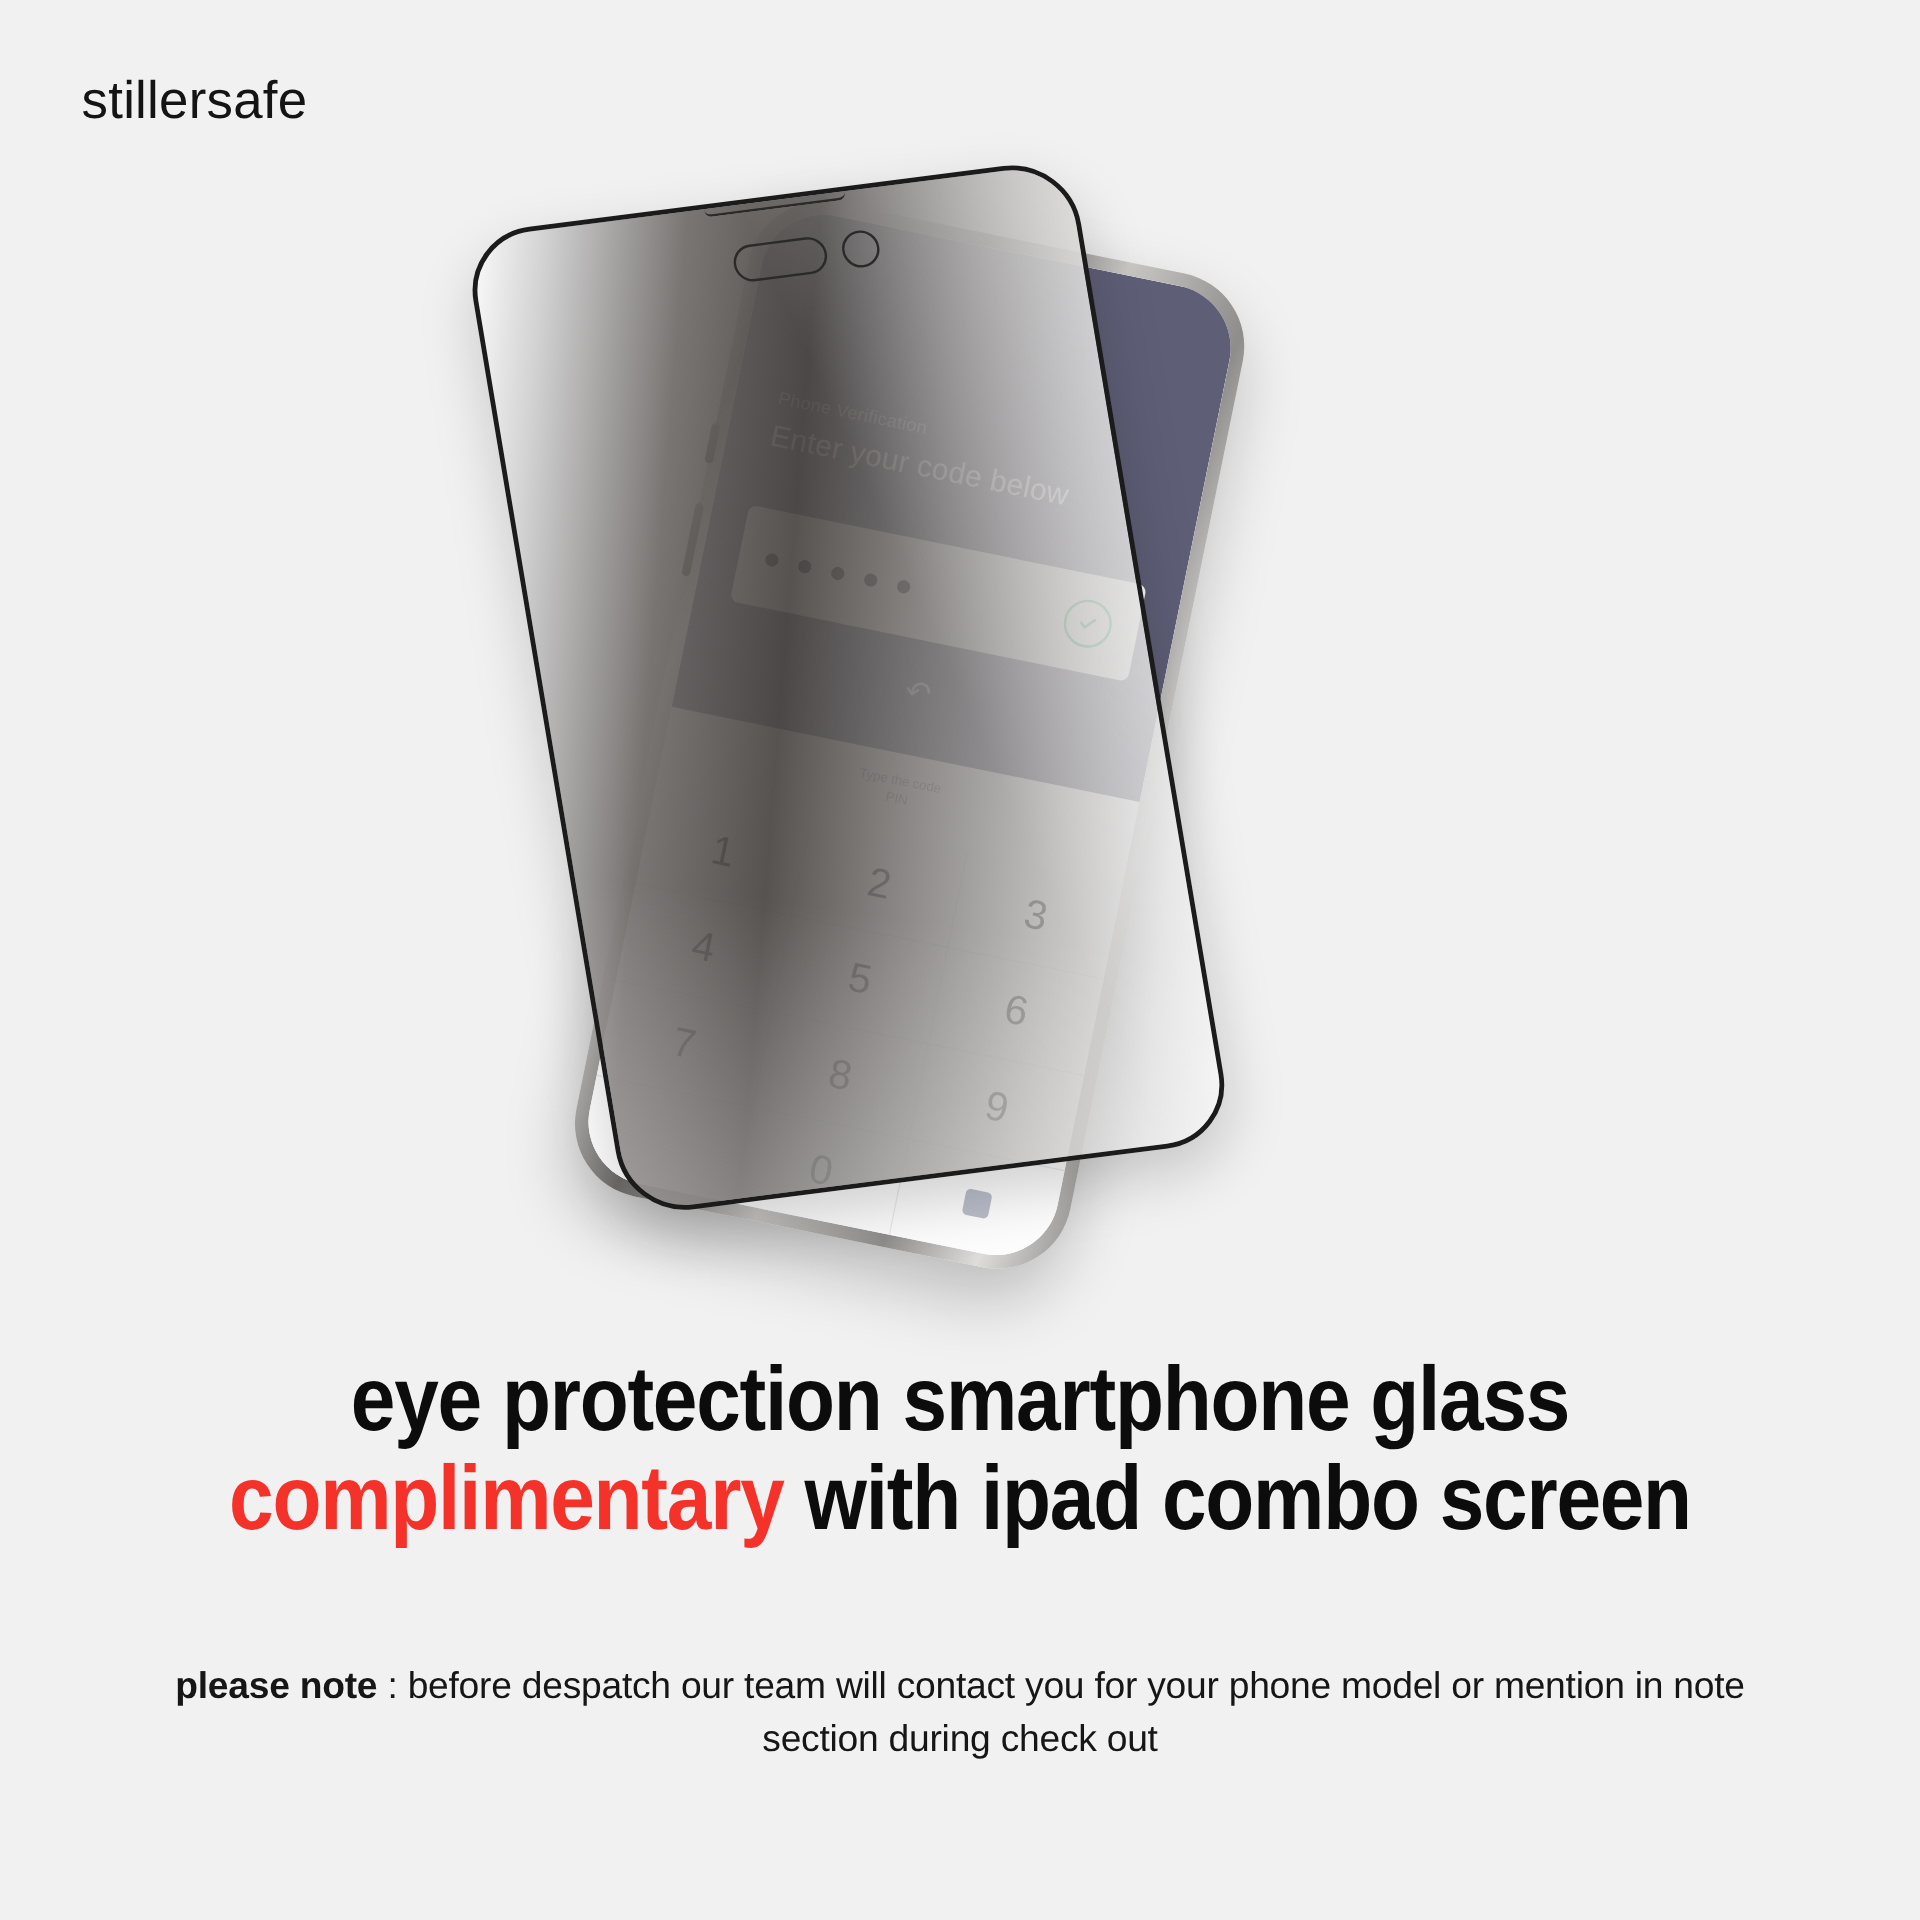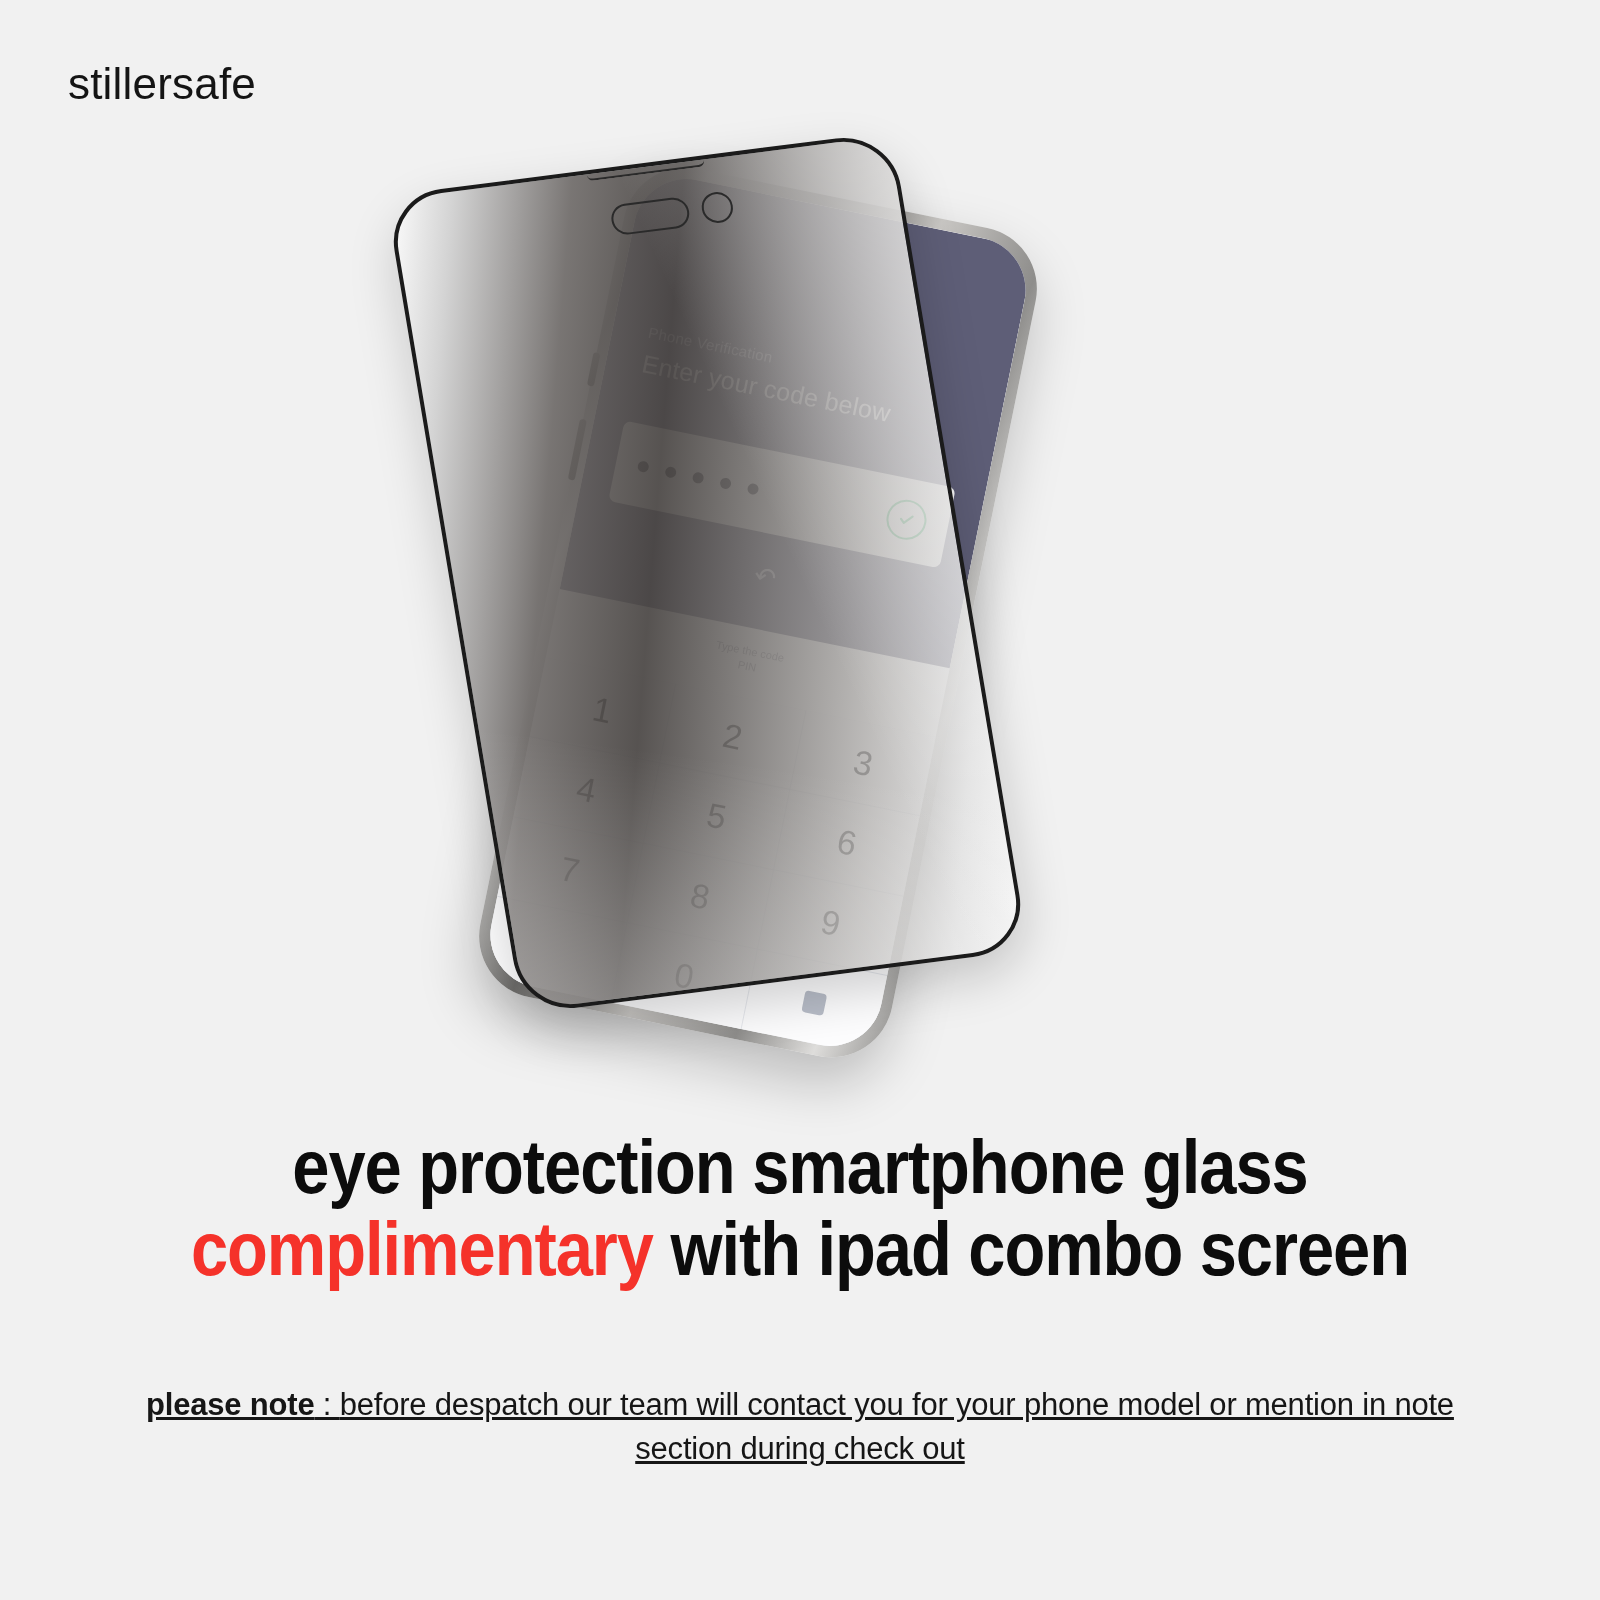--- a/index.html
+++ b/index.html
@@ -261,21 +261,20 @@
     position: absolute;
     left: 100px;
     right: 100px;
     top: 1383px;
     text-align: center;
     font-family: "Liberation Sans", sans-serif;
     font-size: 31px;
     line-height: 1.42;
     color: #161616;
     letter-spacing: -0.2px;
-    text-decoration: underline;
   }
   .note b { font-weight: 700; }
 </style>
 </head>
 <body>
 
 <div id="canvas">
 
   <div class="brand">stillersafe</div>
 

